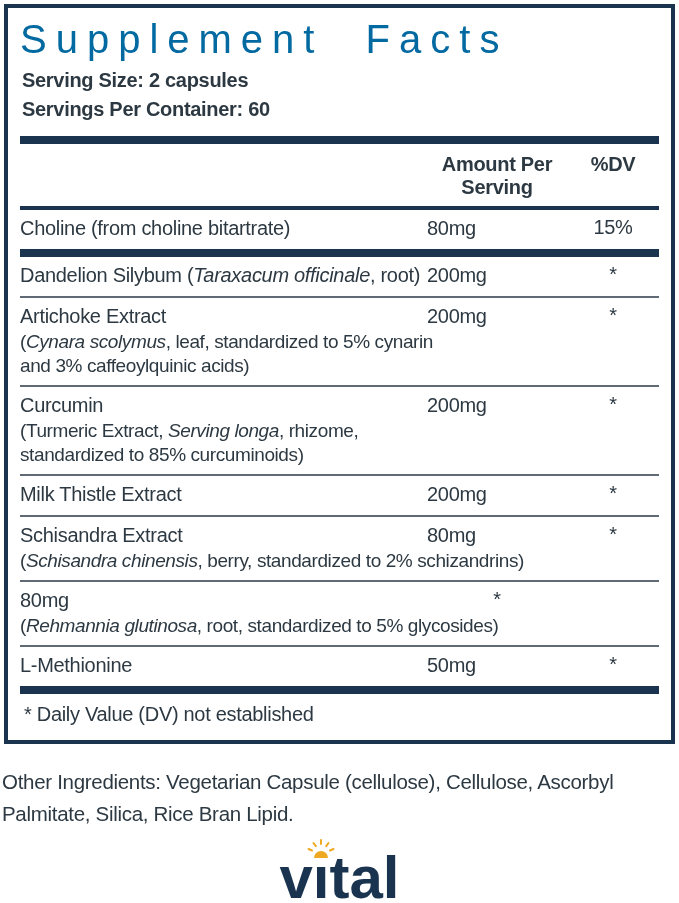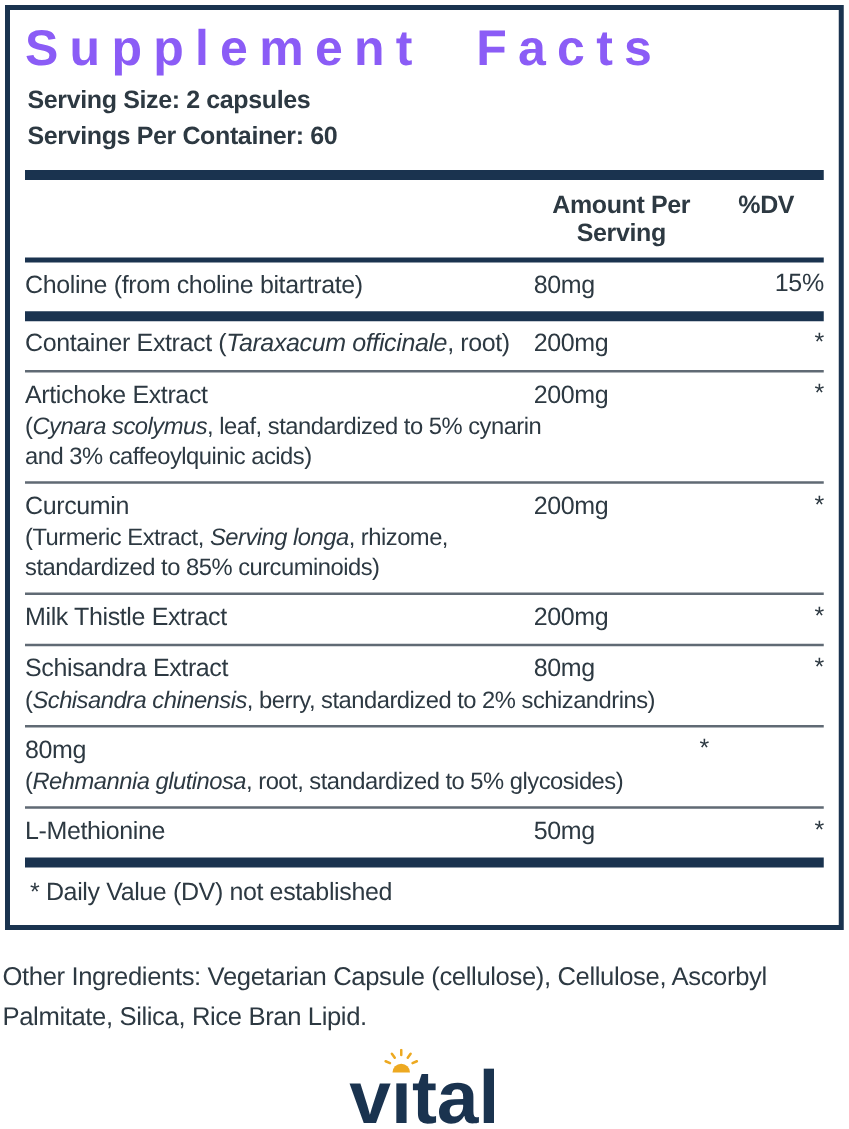--- a/index.html
+++ b/index.html
@@ -10,23 +10,23 @@
     color: #2d3942;
     overflow: hidden;
   }
   .label-box {
     margin: 4px;
     border: 4px solid #1a334f;
     padding: 6px 10px 8px 10px;
     background: #fff;
   }
   .panel-title {
-    color: #8b5cf6;
+    color: #0369a1;
     font-size: 40px;
-    font-weight: bold;
+    font-weight: normal;
     letter-spacing: 9px;
     word-spacing: 22px;
     line-height: 1.15;
     white-space: nowrap;
     margin: 2px 0 4px 2px;
   }
   .serving-line {
     font-weight: bold;
     font-size: 20px;
     line-height: 29px;
@@ -48,21 +48,21 @@
   .hdr-amount, .hdr-dv { text-align: center; }
   .row {
     display: grid;
     grid-template-columns: 1fr 140px 92px;
     padding: 4px 2px 7px 2px;
     font-size: 20px;
     letter-spacing: -0.3px;
   }
   .row .name   { line-height: 28px; }
   .row .amount { line-height: 28px; }
-  .row .dv     { text-align: right; line-height: 26px; font-size: 20px; }
+  .row .dv     { text-align: center; line-height: 26px; font-size: 20px; }
   .row .subs   { grid-column: 1 / -1; font-size: 19px; line-height: 24px; letter-spacing: -0.4px; }
   .row .subline { white-space: nowrap; }
   .footnote {
     font-size: 20px;
     letter-spacing: -0.3px;
     padding: 9px 2px 6px 6px;
   }
   .other-ingredients {
     margin: 22px 4px 0 2px;
     font-size: 20.5px;
@@ -106,21 +106,21 @@
   <div class="bar mid"></div>
 
   <div id="rows-container">
       <div class="row">
         <div class="name"><span>Choline (from choline bitartrate)</span></div>
         <div class="amount">80mg</div>
         <div class="dv">15%</div>
       </div>
       <div class="bar thick" style="margin-top: 0px;"></div>
       <div class="row">
-        <div class="name"><span>Container Extract (</span><span class="it">Taraxacum officinale</span><span>, root)</span></div>
+        <div class="name"><span>Dandelion Silybum (</span><span class="it">Taraxacum officinale</span><span>, root)</span></div>
         <div class="amount">200mg</div>
         <div class="dv">*</div>
       </div>
       <div class="bar thin"></div>
       <div class="row">
         <div class="name"><span>Artichoke Extract</span></div>
         <div class="amount">200mg</div>
         <div class="dv">*</div>
         <div class="subs">
           <div class="subline"><span>(</span><span class="it">Cynara scolymus</span><span>, leaf, standardized to 5% cynarin</span></div>

